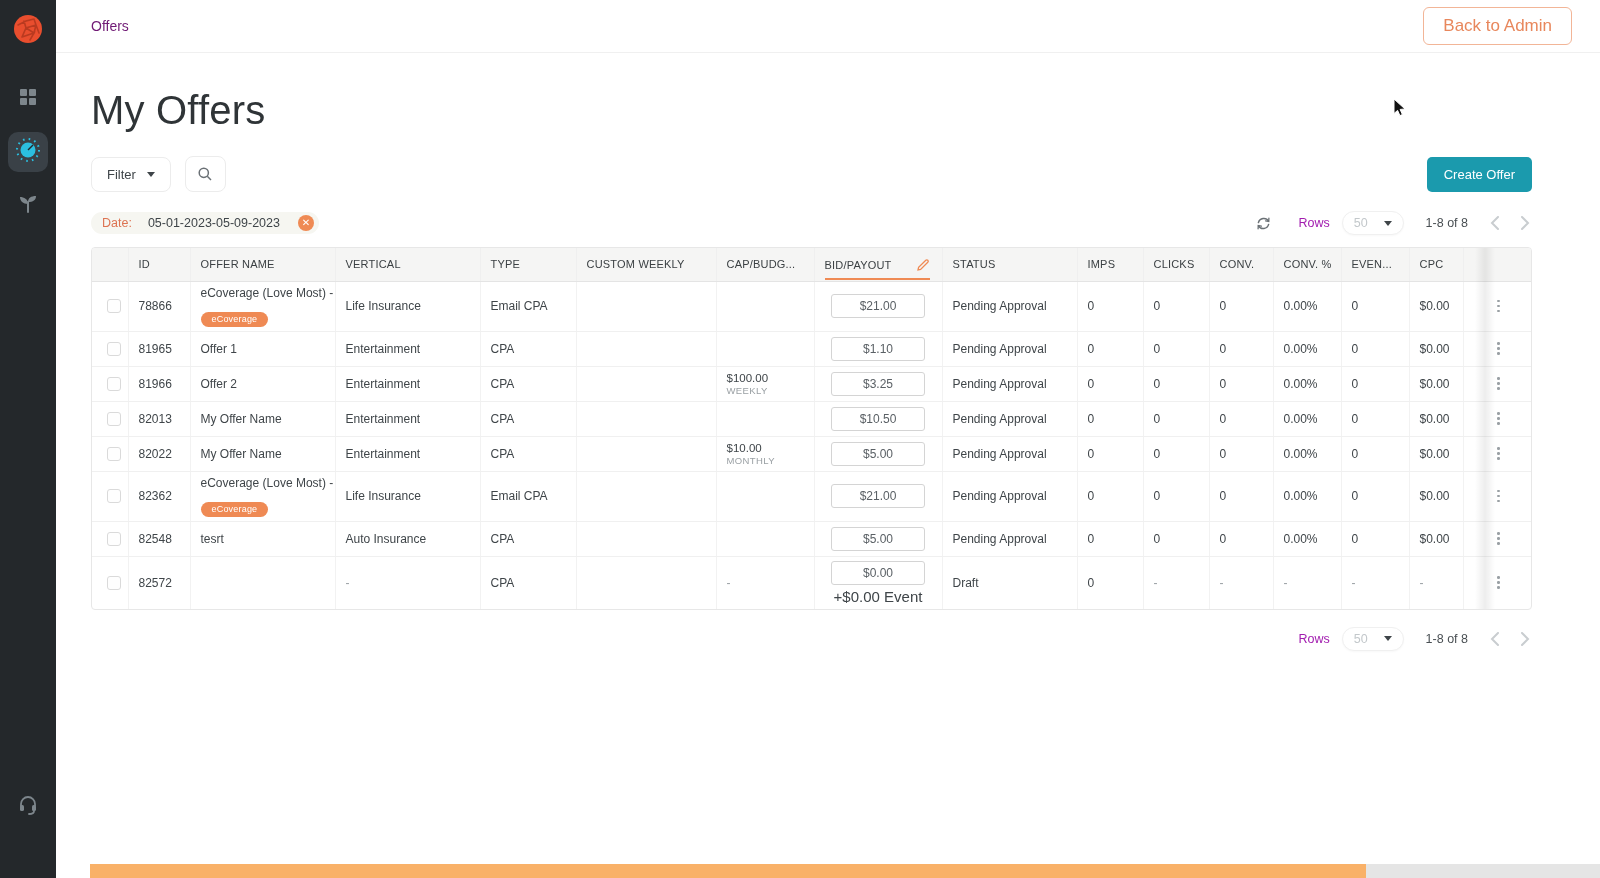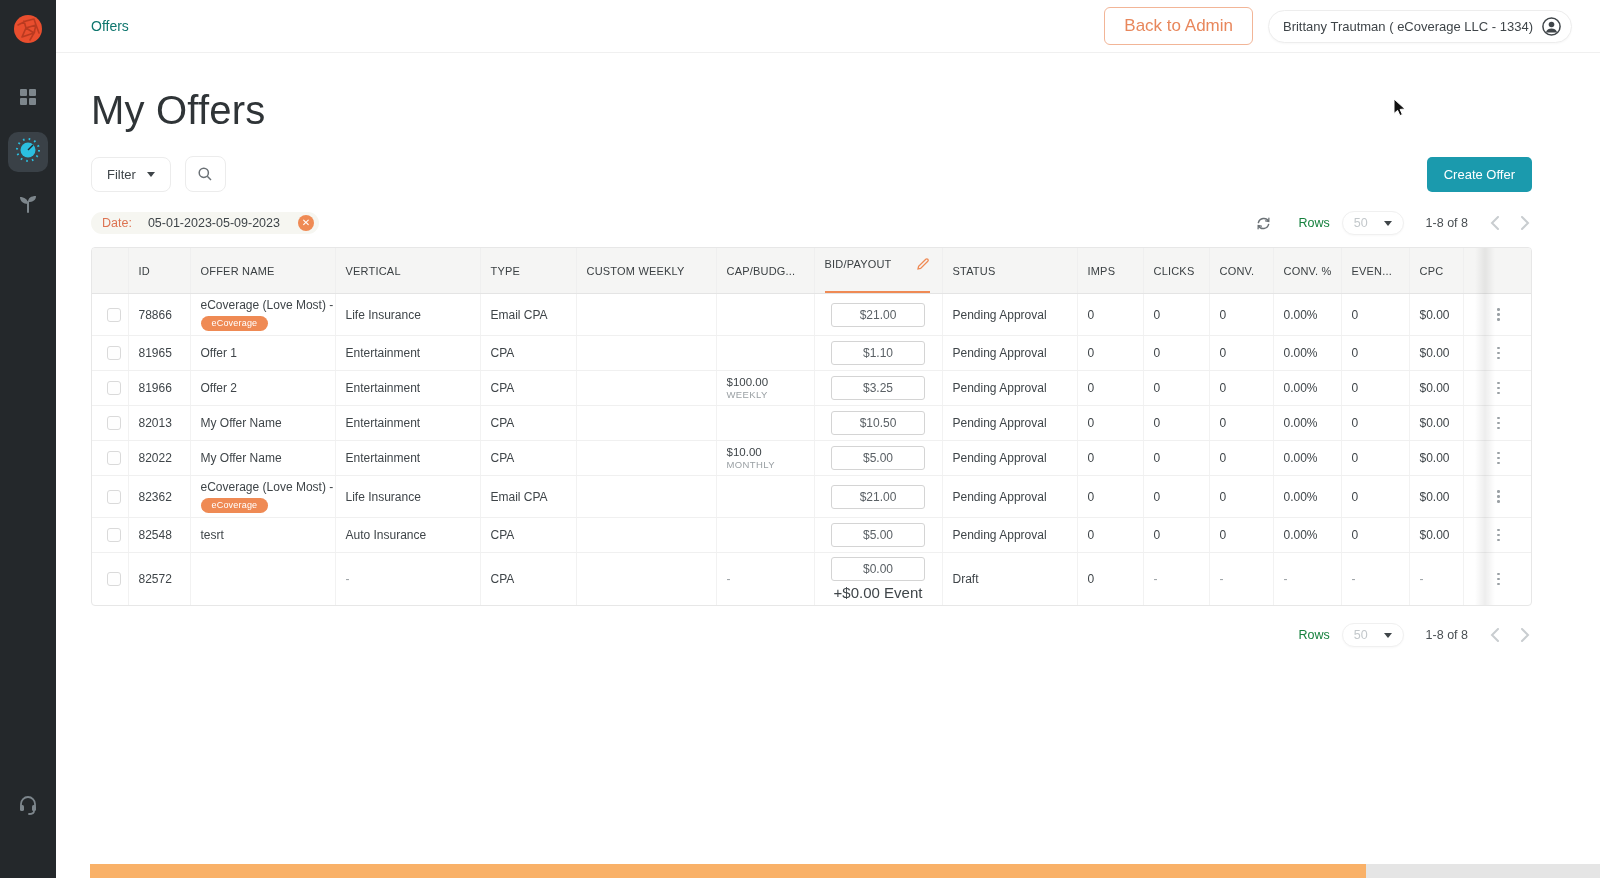--- a/index.html
+++ b/index.html
@@ -23,21 +23,21 @@
   .nav-item.selected { background:#3a4147; }
   .sidebar-spacer { flex:1; }
   .nav-item.support { margin-bottom:52px; }
 
   
   .main { flex:1; display:flex; flex-direction:column; min-width:0; }
   .topbar {
     height:53px; flex:0 0 53px; display:flex; align-items:center;
     padding:0 28px 0 35px; border-bottom:1px solid #f0f0f0; background:#fff;
   }
-  .topbar-title { font-size:14px; color:#0f766e; }
+  .topbar-title { font-size:14px; color:#701a75; }
   .topbar-right { margin-left:auto; display:flex; align-items:center; gap:15px; }
   .btn-back {
     border:1px solid #f2b597; color:#e8875c; background:#fff; cursor:pointer;
     border-radius:6px; padding:8px 19px; font-size:17px; font-family:inherit;
   }
   .account-pill {
     display:flex; align-items:center; gap:9px; cursor:pointer; background:#fff;
     border:1px solid #ededed; border-radius:20px; padding:6px 10px 6px 14px;
     font-size:13px; color:#3f4549; box-shadow:0 1px 2px rgba(0,0,0,.03);
   }
@@ -67,21 +67,21 @@
   }
   .chip-label { color:#dd7352; }
   .chip-value { color:#3f4549; }
   .chip-close {
     width:16px; height:16px; border-radius:50%; background:#ef8a54; color:#fff;
     font-size:10px; line-height:16px; text-align:center; margin-left:2px; cursor:pointer;
   }
 
   .pager { display:flex; align-items:center; margin-left:auto; font-size:12.5px; color:#51575b; }
   .refresh-btn { margin-right:26px; cursor:pointer; display:flex; align-items:center; }
-  .rows-label { margin-right:12px; color:#15803d; }
+  .rows-label { margin-right:12px; color:#a21caf; }
   .rows-pill {
     display:flex; align-items:center; gap:16px; border:1px solid #f0f0f0; cursor:pointer;
     border-radius:13px; padding:4px 11px; color:#c3c8cb; font-size:12.5px;
     box-shadow:0 1px 2px rgba(0,0,0,.03); background:#fff;
   }
   .caret { width:0; height:0; border-left:4px solid transparent; border-right:4px solid transparent; border-top:5px solid #3f4549; }
   .range { margin:0 20px 0 22px; color:#494f53; }
   .chev { cursor:pointer; display:flex; align-items:center; padding:2px; }
   .chev + .chev { margin-left:16px; }
 
@@ -94,27 +94,27 @@
     letter-spacing:.2px; white-space:nowrap; overflow:hidden;
   }
   td {
     font-size:12px; color:#3f4549; text-align:left; padding:4px 10px; vertical-align:middle;
     border-right:1px solid #f2f2f2; border-bottom:1px solid #f0f0f0; white-space:nowrap; overflow:hidden;
   }
   th:last-child, td:last-child { border-right:none; }
   tbody tr { height:35px; }
   tbody tr.tall { height:48px; }
   tbody tr:last-child td { border-bottom:none; }
-  .th-underline { display:inline-flex; align-items:center; padding:9px 0 20px; border-bottom:2px solid #ef8a54; }
+  .th-underline { display:inline-flex; align-items:center; padding:9px 0 6px; border-bottom:2px solid #ef8a54; }
   .th-underline .pencil { margin-left:24px; display:inline-flex; }
   .checkbox { display:block; width:14px; height:14px; border:1.5px solid #dadada; border-radius:3px; background:#fefefe; margin-left:5px; cursor:pointer; }
   .name-line { line-height:14px; }
   .badge {
     display:inline-block; background:#ef8a54; color:#fff; font-size:9px;
-    border-radius:9px; padding:2px 11px 3px; margin-top:4px; letter-spacing:.2px;
+    border-radius:9px; padding:2px 11px 3px; margin-top:12px; letter-spacing:.2px;
   }
   .cap-amount { line-height:13px; font-size:11.5px; }
   .cap-period { line-height:11px; font-size:9.5px; color:#9aa0a4; letter-spacing:.4px; }
   .bid-box {
     display:block; margin:0 auto; width:94px; line-height:22px; background:#fff; cursor:text;
     border:1px solid #d4d4d4; border-radius:3px; text-align:center; color:#5a6065; font-size:12px;
   }
   .bid-extra { text-align:center; font-size:15px; margin-top:3px; color:#3f4549; }
   .cell-muted { color:#9aa0a4; }
   .kebab { display:flex; flex-direction:column; gap:2.5px; align-items:center; width:14px; margin:0 auto; cursor:pointer; }
@@ -183,30 +183,20 @@
         </svg>
       </span>
     </div>
   </aside>
 
   <div class="main">
     <header class="topbar">
       <span class="topbar-title">Offers</span>
       <div class="topbar-right">
         <button class="btn-back">Back to Admin</button>
-        <div class="account-pill">
-          <span>Brittany Trautman ( eCoverage LLC - 1334)</span>
-          <span style="display:inline-flex;">
-            <svg width="19" height="19" viewBox="0 0 19 19">
-              <circle cx="9.5" cy="9.5" r="8.6" fill="none" stroke="#3f4549" stroke-width="1.5"></circle>
-              <circle cx="9.5" cy="7.5" r="2.8" fill="#3f4549"></circle>
-              <path d="M3.8 15.5 C5 12.6 7 11.6 9.5 11.6 C12 11.6 14 12.6 15.2 15.5" fill="#3f4549"></path>
-            </svg>
-          </span>
-        </div>
       </div>
     </header>
 
     <main class="content">
       <h1>My Offers</h1>
 
       <div class="controls-row">
         <button class="filter-btn">
           <span>Filter</span>
           <span class="caret"></span>

